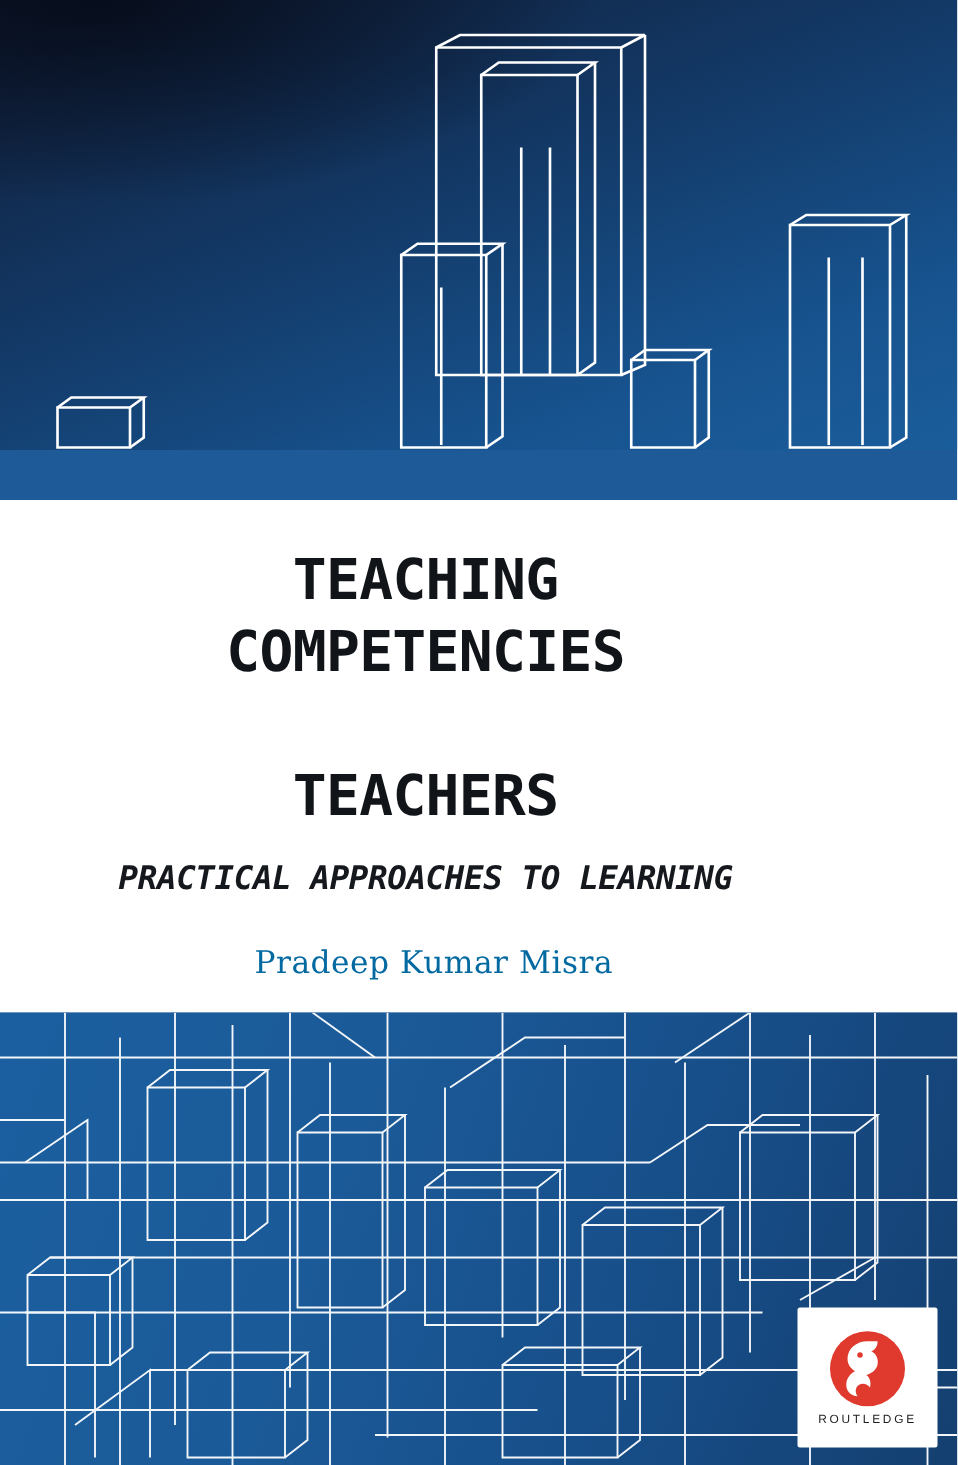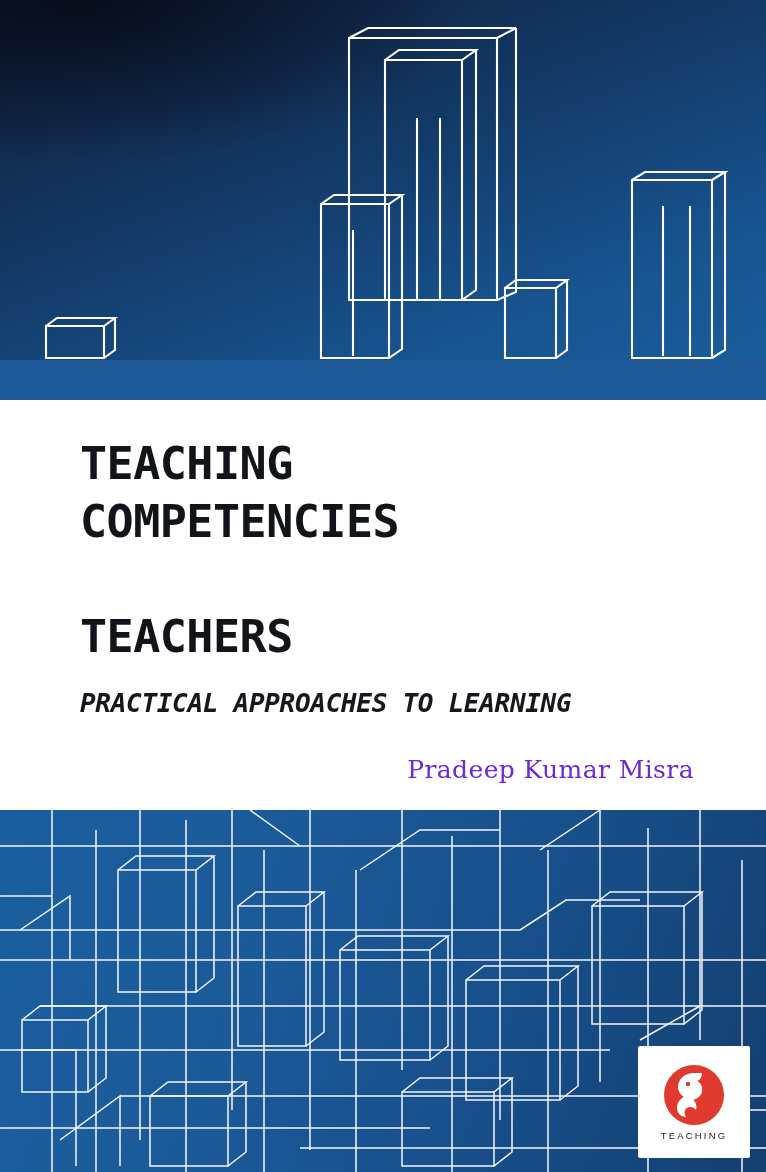--- a/index.html
+++ b/index.html
@@ -57,21 +57,21 @@
     top: 400px;
     width: 766px;
     height: 410px;
     background: #ffffff;
   }
   .title-block {
     position: absolute;
     left: 0;
     top: 35px;
     width: 681px;
-    text-align: left;
+    text-align: center;
     padding: 0 80px;
     box-sizing: border-box;
   }
   .main-title {
     font-family: "DejaVu Sans Mono", monospace;
     font-weight: bold;
     font-size: 45px;
     line-height: 1.28;
     letter-spacing: -0.5px;
     color: #111418;
@@ -87,24 +87,24 @@
     margin: 22px 0 0 0;
     text-transform: uppercase;
     letter-spacing: -0.3px;
     font-style: italic;
   }
   .author {
     position: absolute;
     left: 0;
     top: 355px;
     width: 694px;
-    text-align: right;
+    text-align: center;
     font-family: "DejaVu Serif", serif;
     font-size: 25px;
-    color: #6d28d9;
+    color: #0369a1;
     letter-spacing: 0.4px;
   }
 
   
   .bottom-art {
     position: absolute;
     left: 0;
     top: 810px;
     width: 766px;
     height: 362px;
@@ -273,17 +273,17 @@
     </svg>
 
     <div class="logo">
       <div class="logo-mark">
         <svg width="62" height="62" viewBox="0 0 62 62">
           <circle cx="31" cy="31" r="30" fill="#e03a2f"></circle>
           <path d="M31 9 c-9 0 -16 6 -16 14 0 5 3 8 6 10 -4 2 -7 6 -7 11 0 5 4 9 9 9 -2 -3 -2 -7 1 -9 3 -2 7 -1 9 2 1 -4 0 -8 -3 -10 4 -1 8 -4 9 -8 1 -5 -1 -9 -5 -11 3 -1 5 -4 5 -7 0 -1 0 -1 0 -1z" fill="#ffffff"></path>
           <circle cx="25" cy="20" r="2.2" fill="#e03a2f"></circle>
         </svg>
       </div>
-      <div class="logo-text">TEACHING</div>
+      <div class="logo-text">ROUTLEDGE</div>
     </div>
   </div>
 
 </div>
 
 </body></html>

